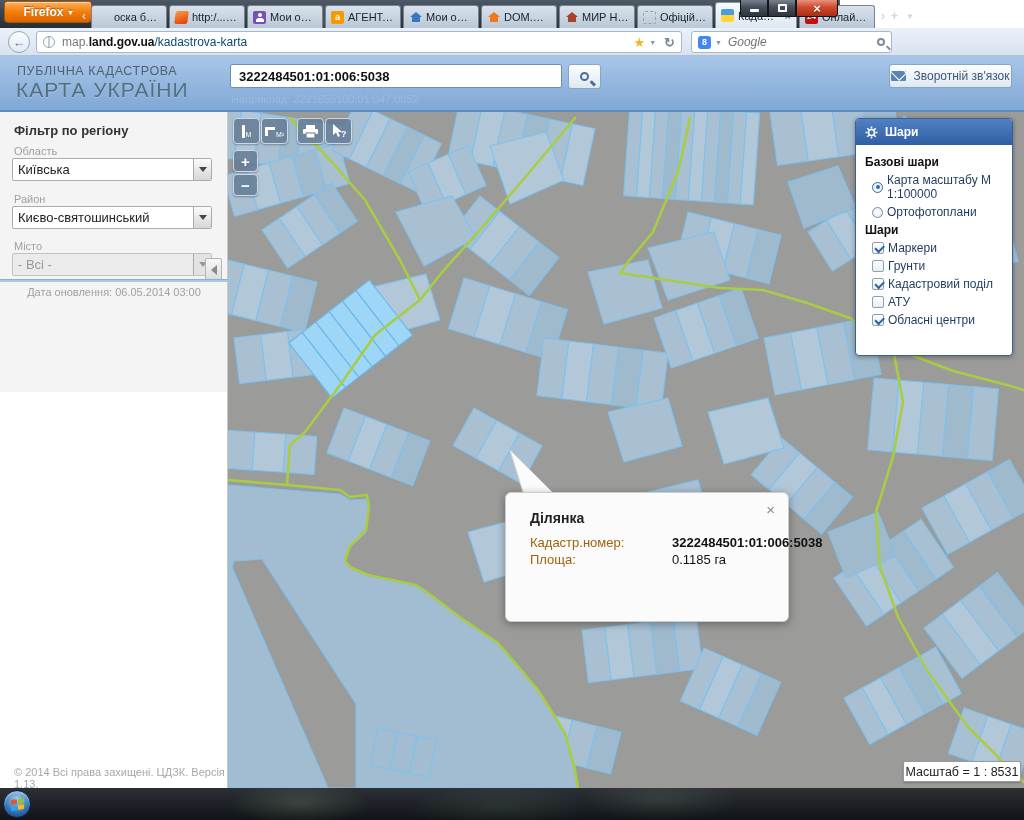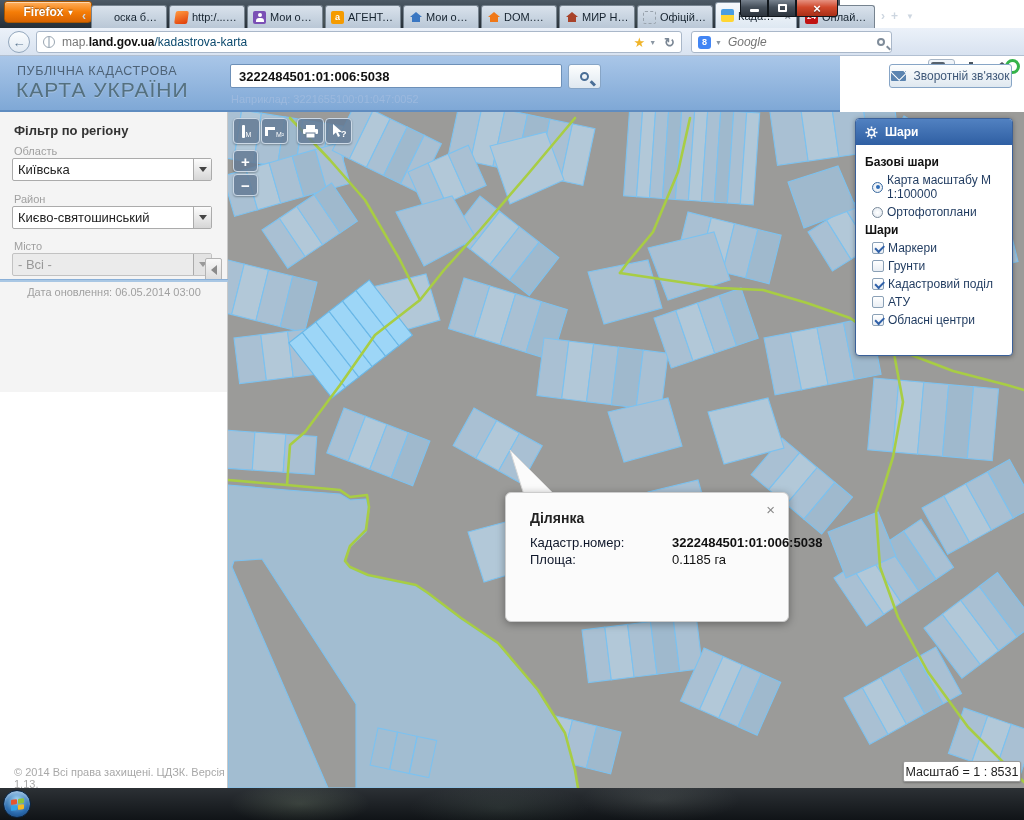--- a/index.html
+++ b/index.html
@@ -79,21 +79,21 @@
   .bmkbtn .c{font-size:6px;color:#55606c;}
   .dlarrow{left:963px;width:16px;height:20px;flex-direction:column;}
   .dlarrow .st{width:4px;height:8px;background:#4a545e;}
   .dlarrow .tri{border-left:8px solid transparent;border-right:8px solid transparent;border-top:7px solid #4a545e;}
   .homeic{left:993px;width:18px;height:20px;flex-direction:column;}
   .homeic .tri{border-left:9px solid transparent;border-right:9px solid transparent;border-bottom:7px solid #4a545e;}
   .homeic .bod{width:12px;height:7px;background:#4a545e;}
   .greenring{left:1005px;width:15px;height:15px;border:3px solid #35b34a;border-radius:50%;}
 
   
-  .siteheader{left:0;top:56px;width:840px;height:56px;
+  .siteheader{left:0;top:56px;width:1024px;height:56px;
     background:linear-gradient(#a9c6e8,#7fa8d6);background:linear-gradient(#a9c6e8,#7fa8d6);
     border-bottom:2px solid #5f8cc0;}
   .logo1{left:17px;top:8px;font-size:12.5px;color:#4d6277;letter-spacing:.6px;}
   .logo2{left:16px;top:22px;font-size:21px;color:#54707f;letter-spacing:1px;text-shadow:0 1px 0 rgba(255,255,255,.25);}
   .hsearch{left:230px;top:8px;width:332px;height:24px;border:1px solid #6d90b8;border-radius:2px;
     padding:0 8px;font-size:13px;font-weight:bold;color:#111;}
   .hhint{left:231px;top:37px;font-size:11px;color:#9cb9de;}
   .hbtn{left:568px;top:8px;width:33px;height:25px;border-radius:3px;border:1px solid #87a5c6;
     background:linear-gradient(#fdfefe,#dfe8f0);display:flex;align-items:center;justify-content:center;}
   .hmag{width:9px;height:9px;border:2.5px solid #4a6e96;border-radius:50%;position:relative;}
@@ -152,21 +152,21 @@
   .cb{width:12px;height:12px;border:1px solid #8aa0b6;border-radius:2px;flex:0 0 12px;
     background:linear-gradient(#fff,#e9eef4);position:relative;}
   .cb.checked:after{content:"";position:absolute;left:1.5px;top:2px;width:7px;height:3.5px;
     border-left:2px solid #3060a8;border-bottom:2px solid #3060a8;transform:rotate(-45deg);}
 
   .popup{position:absolute;left:277px;top:380px;width:284px;height:130px;background:#fbfbfb;
     border:1px solid #ccc;border-radius:6px;box-shadow:0 2px 8px rgba(0,0,0,.35);}
   .ptitle{margin:17px 0 8px 24px;font-size:14px;font-weight:bold;color:#222;}
   .pclose{position:absolute;right:13px;top:9px;font-size:15px;color:#8a8a8a;line-height:1;}
   .prow{display:grid;grid-template-columns:142px 1fr;padding:0 10px 0 24px;font-size:13px;line-height:17px;}
-  .prow .pl{color:#0f172a;}
+  .prow .pl{color:#a16207;}
   .prow .pv{color:#111;}
   .pv.bold{font-weight:bold;}
 
   .scalebox{position:absolute;left:675px;top:649px;width:118px;height:21px;background:#fff;
     border:1px solid #9a9a9a;border-radius:2px;display:flex;align-items:center;justify-content:center;
     font-size:12.5px;color:#222;box-shadow:0 1px 2px rgba(0,0,0,.25);}
 
   
   .taskbar{left:0;top:788px;width:1024px;height:32px;background:#171c21;}
   .taskbar:before{content:"";position:absolute;inset:0;

